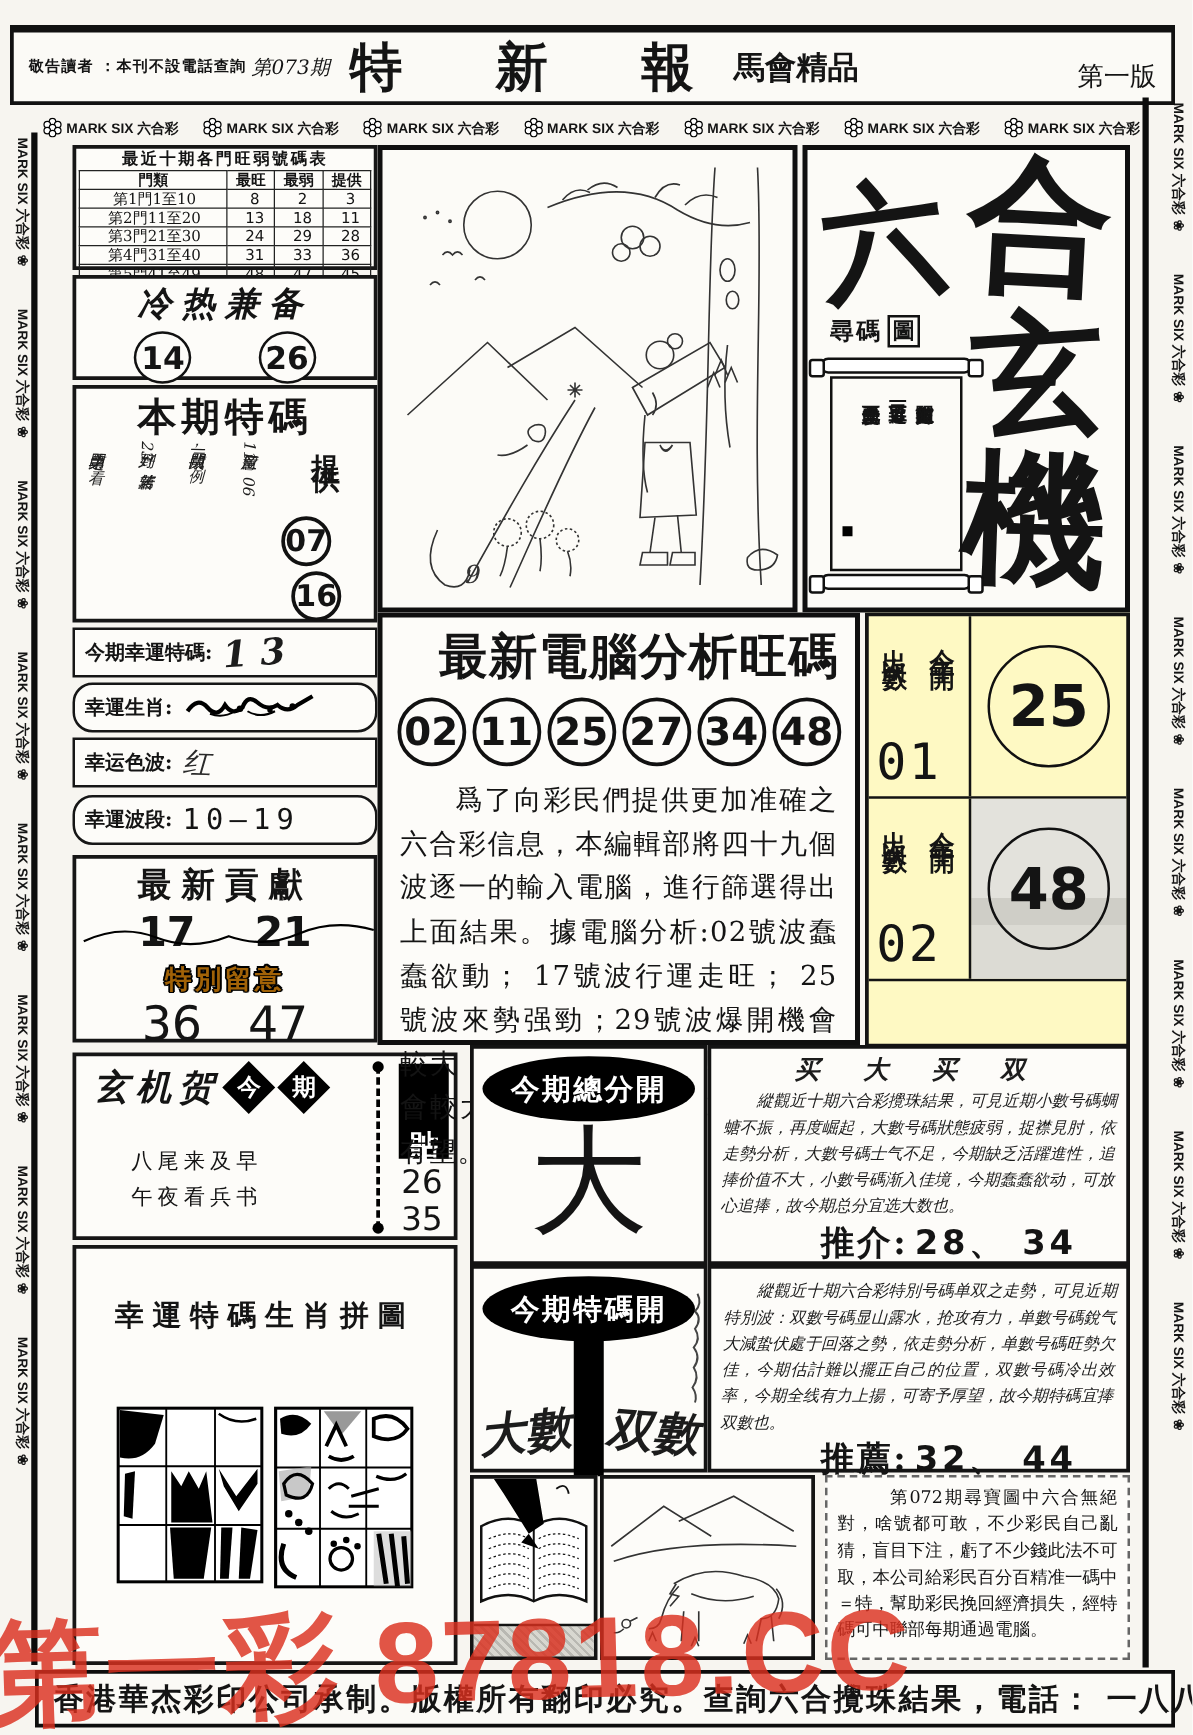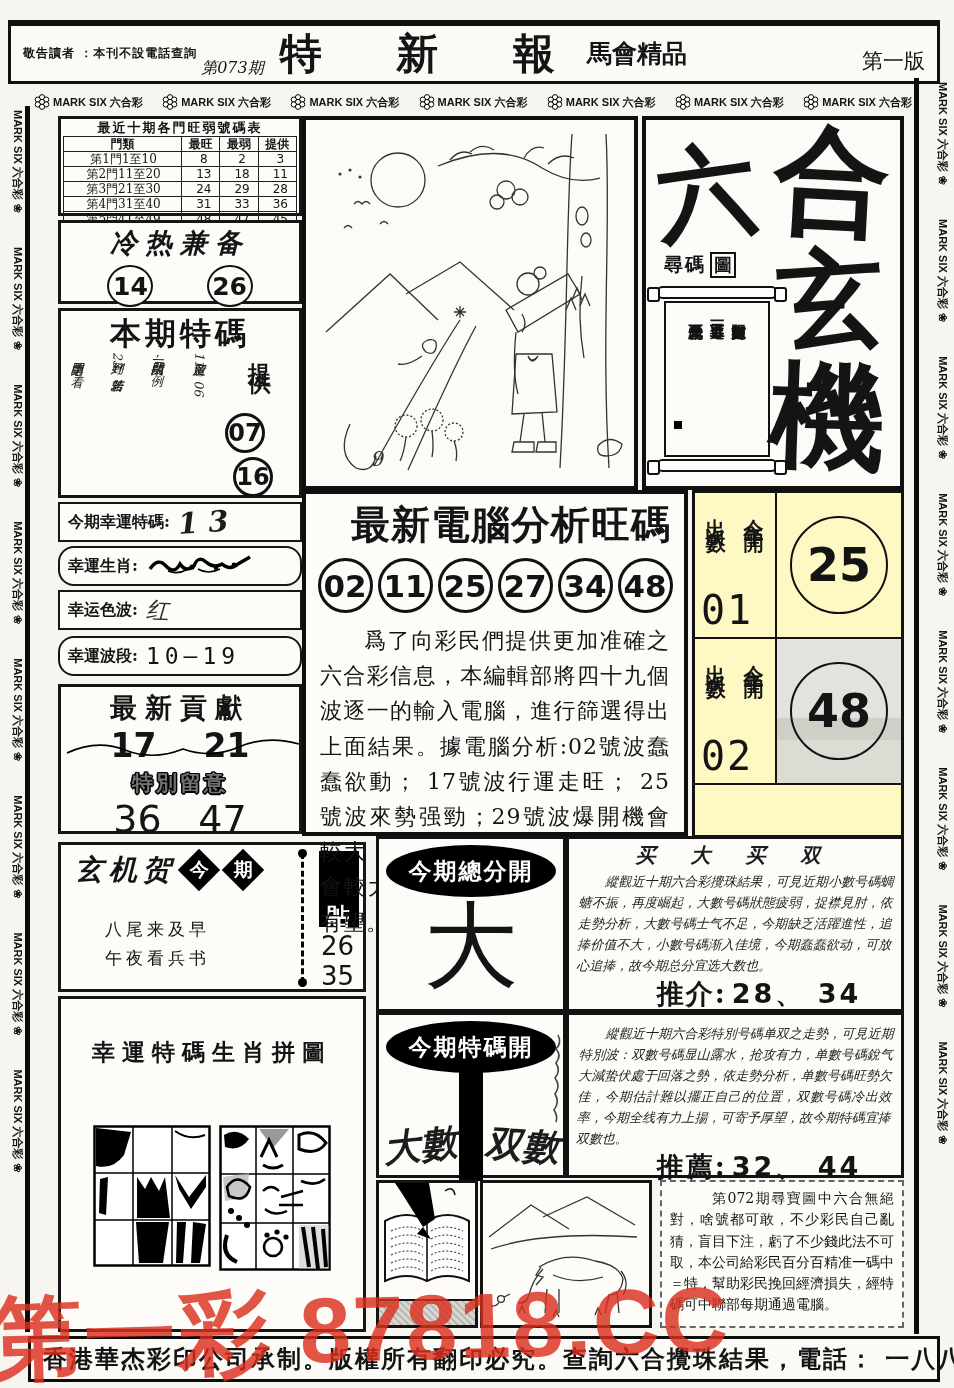--- a/index.html
+++ b/index.html
@@ -9,21 +9,21 @@
   .abs { position:absolute; }
   .box { border:3px solid #161616; background:#fdfcf9; }
   .fat { font-family:"DejaVu Sans","Liberation Sans",sans-serif; font-weight:900;margin-left:32px; }
   .hand { font-family:"DejaVu Serif","Liberation Serif",serif; font-style:italic; color:#1c1c1c; }
   .vtext { writing-mode:vertical-rl; text-orientation:upright; }
 
   
   .header { left:8px; top:20px; width:932px; height:64px; border:3px solid #111; border-top-width:6px;
             display:flex; align-items:center; padding:0 12px; background:#fbfaf6; }
   .notice { font-size:12px; font-weight:700; letter-spacing:1px; }
-  .issue  { font-size:16px; align-self:flex-end; padding-bottom:2px; margin-left:4px; font-style:italic; }
+  .issue  { font-size:16px; align-self:flex-end; padding-bottom:16px; margin-left:4px; font-style:italic; }
   .ptitle { font-size:42px; font-weight:700; letter-spacing:30px; margin-left:16px; white-space:nowrap; }
   .brand  { font-size:25px; font-weight:900; margin-left:2px; white-space:nowrap; }
   .edition{ font-size:21px; margin-left:auto; align-self:flex-end; padding-bottom:6px; }
 
   
   .band { left:34px; top:90px; width:878px; height:24px; display:flex; align-items:center; justify-content:space-between; }
   .m6 { display:inline-flex; align-items:center; gap:3px; font:700 11px "Liberation Sans",sans-serif; white-space:nowrap; }
 
   
   .vstrip { overflow:visible; }
@@ -66,21 +66,21 @@
   .llabel { font-size:16px; font-weight:900; white-space:nowrap; }
   .lval { margin-left:8px; }
   .v13 { font-size:29px; font-weight:700; letter-spacing:10px; transform:rotate(-4deg); }
   .vred { font-size:23px; color:#2a2a2a; transform:rotate(2deg); }
   .vrange { font-size:23px; letter-spacing:5px; font-family:"DejaVu Sans Mono",monospace; }
 
   
   .contrib { left:58px; top:684px; width:244px; height:150px; text-align:center; position:absolute; }
   .contrib .ttl { font-size:27px; letter-spacing:8px; margin-top:3px; }
   .cnums { display:flex; justify-content:space-around; padding:0 26px; font:700 33px "DejaVu Sans",sans-serif; }
-  .ribbon { font:900 21px "DejaVu Sans",sans-serif; letter-spacing:3px; color:#737373; margin-top:4px;
+  .ribbon { font:900 21px "DejaVu Sans",sans-serif; letter-spacing:3px; color:#a16207; margin-top:4px;
             text-shadow:-1.5px 0 #000,1.5px 0 #000,0 -1.5px #000,0 1.5px #000,-1px -1px #000,1px 1px #000,-1px 1px #000,1px -1px #000; }
   .cnums2 { display:flex; justify-content:space-around; padding:0 34px; font:400 38px "DejaVu Sans",sans-serif; }
   .wavy { position:absolute; left:4px; top:48px; }
 
   
   .congrats { left:58px; top:842px; width:308px; height:150px; }
   .cg-title { display:flex; align-items:center; padding:6px 0 0 14px; }
   .cg-title .t { font-size:28px; font-weight:900; font-style:italic; letter-spacing:6px; }
   .dia { width:30px; height:30px; background:#000; transform:rotate(45deg); display:inline-flex;
          align-items:center; justify-content:center; margin:0 7px; }

